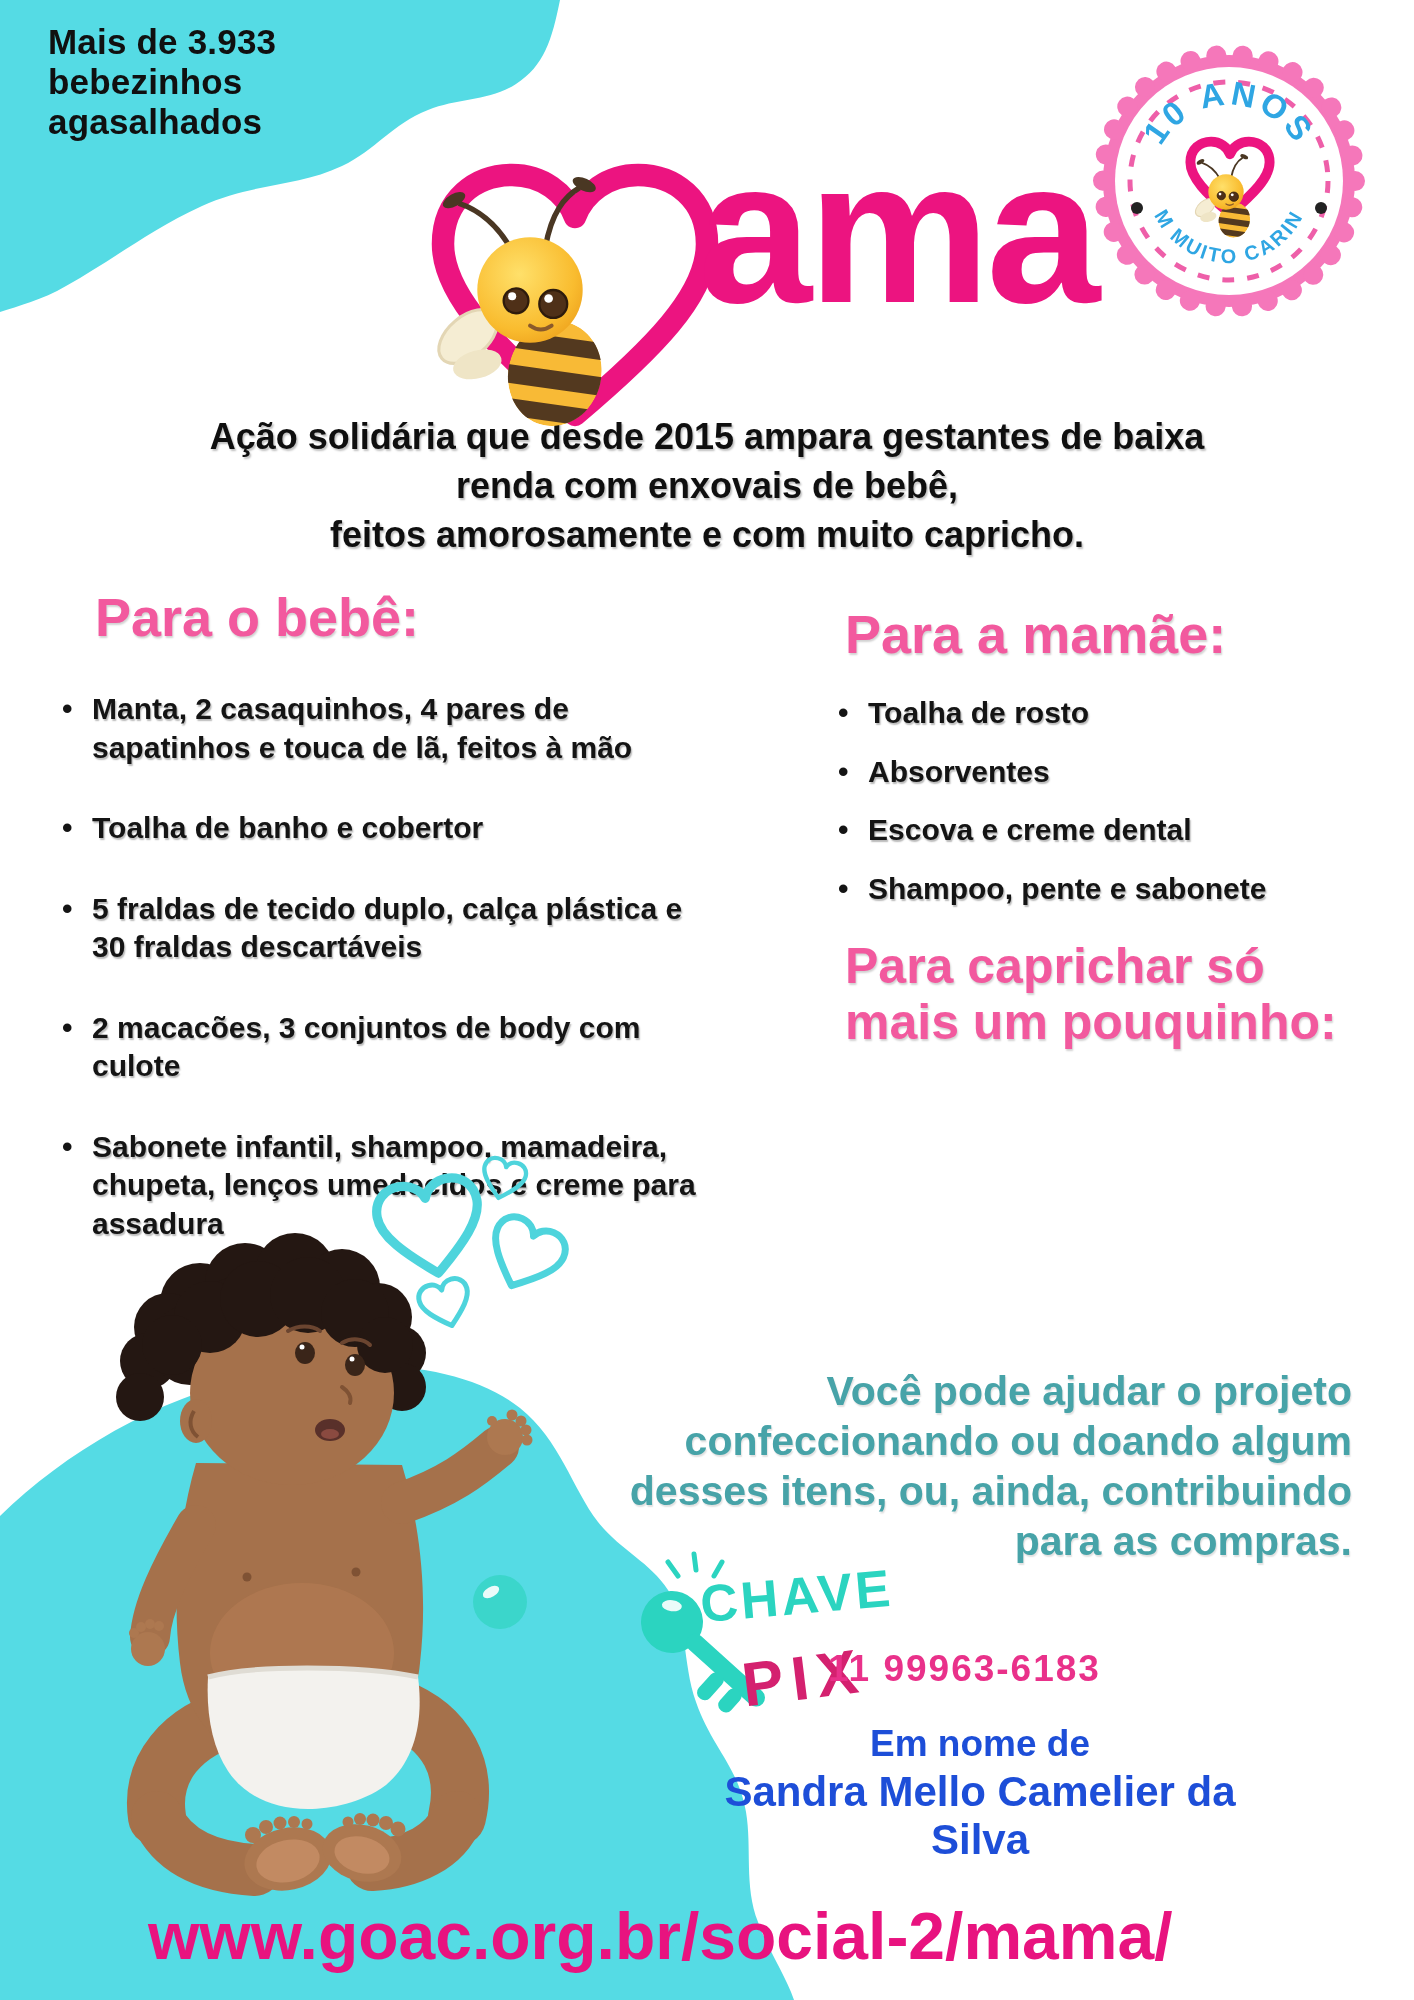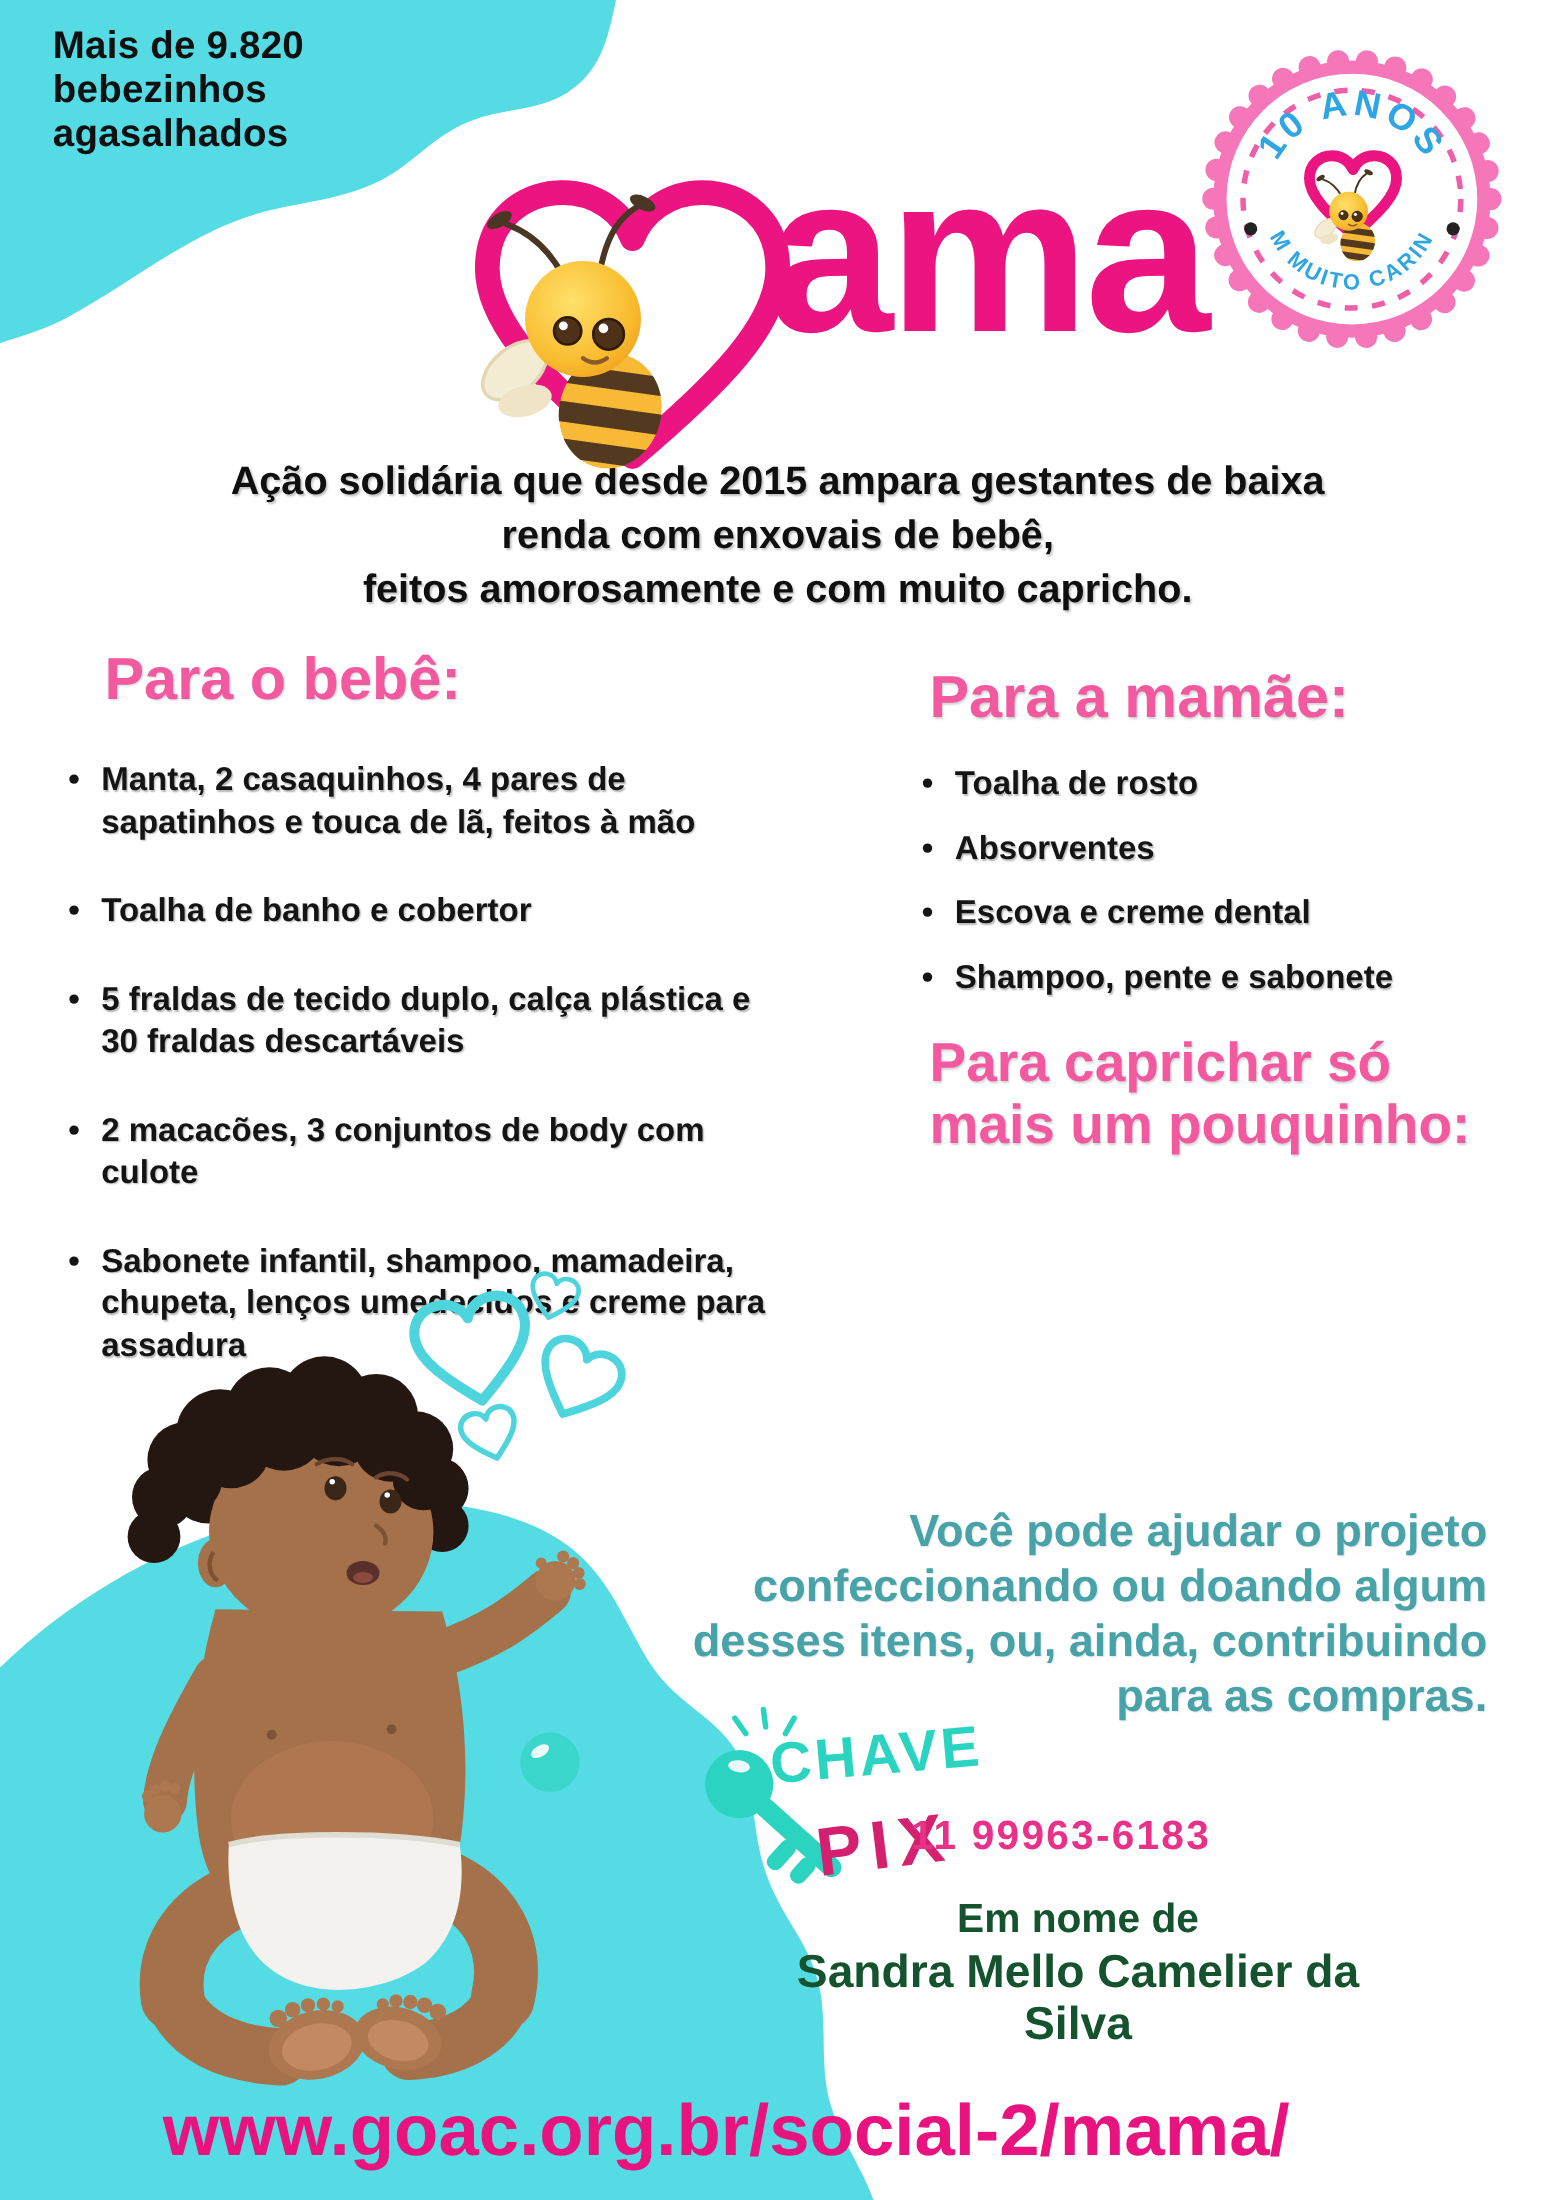--- a/index.html
+++ b/index.html
@@ -64,21 +64,21 @@
     left:700px;top:1566px;font-size:52px;font-weight:800;color:#2BD4C0;
     letter-spacing:3px;transform:rotate(-5deg);
   }
   .pix-label{
     left:742px;top:1642px;font-size:62px;font-weight:800;color:#D4216F;
     letter-spacing:8px;transform:rotate(-7deg);
   }
   .phone{
     left:828px;top:1648px;font-size:37px;font-weight:800;color:#E9318A;letter-spacing:2px;
   }
-  .holder{left:690px;top:1722px;width:580px;text-align:center;color:#14532d;}
+  .holder{left:690px;top:1722px;width:580px;text-align:center;color:#1d4ed8;}
   .holder-intro{font-size:37px;font-weight:800;line-height:44px;}
   .holder-name{font-size:42px;font-weight:800;line-height:48px;margin-top:2px;}
   
   .url{
     left:148px;top:1898px;font-size:66px;font-weight:800;color:#E8137F;letter-spacing:0px;
   }
   .z1{z-index:1;} .z2{z-index:2;} .z3{z-index:3;}
 </style>
 </head>
 <body>
@@ -126,21 +126,21 @@
          C298,187 252,183 202,206 C148,231 116,258 66,286 C42,300 18,306 0,312 Z"></path>
     <path fill="#55DBE4" d="M0,1516 C70,1448 170,1390 280,1372 C380,1356 470,1368 520,1408 C560,1440 572,1488 598,1522
          C620,1550 650,1562 668,1590 C688,1620 682,1662 696,1702 C712,1748 738,1766 746,1812
          C752,1848 744,1886 758,1922 C768,1950 786,1976 794,2000 L0,2000 Z"></path>
     <g>
       <circle cx="500" cy="1602" r="27" fill="#3BD6CB"></circle>
       <ellipse cx="491" cy="1592" rx="9" ry="5" transform="rotate(-30 491 1592)" fill="#ffffff" opacity="0.9"></ellipse>
     </g>
   </svg>
 
-  <div class="abs z2 stats-text pre">Mais de 9.820
+  <div class="abs z2 stats-text pre">Mais de 3.933
 bebezinhos
 agasalhados</div>
 
   <svg class="abs z2 logo-heart" viewBox="0 0 100 92">
     <use href="#heartO" stroke-width="7.5"></use>
   </svg>
   <svg class="abs z3 logo-bee" viewBox="0 0 330 330">
     <use href="#beeG" transform="translate(170,150) scale(1.55)"></use>
   </svg>
   <div class="abs z2 logo-brand">ama</div>

